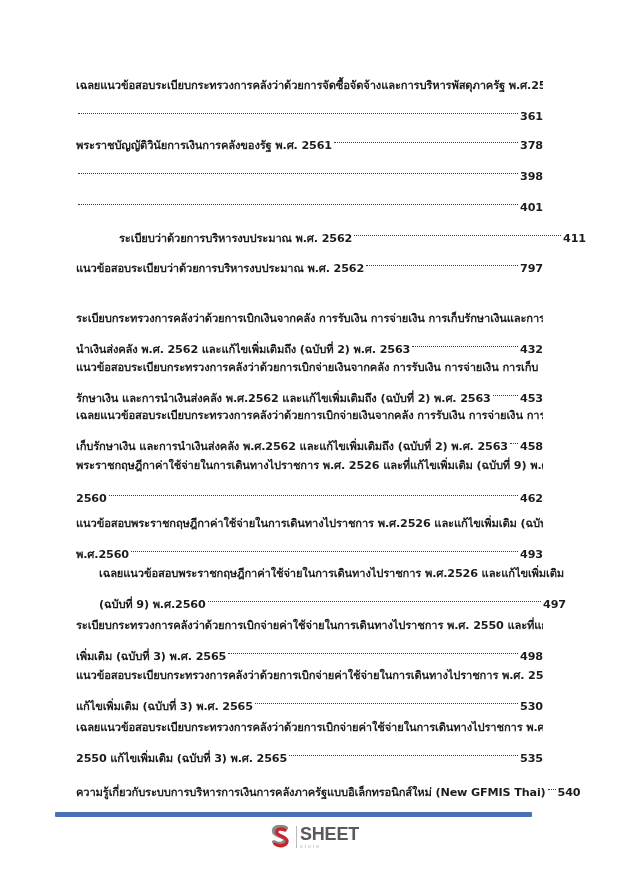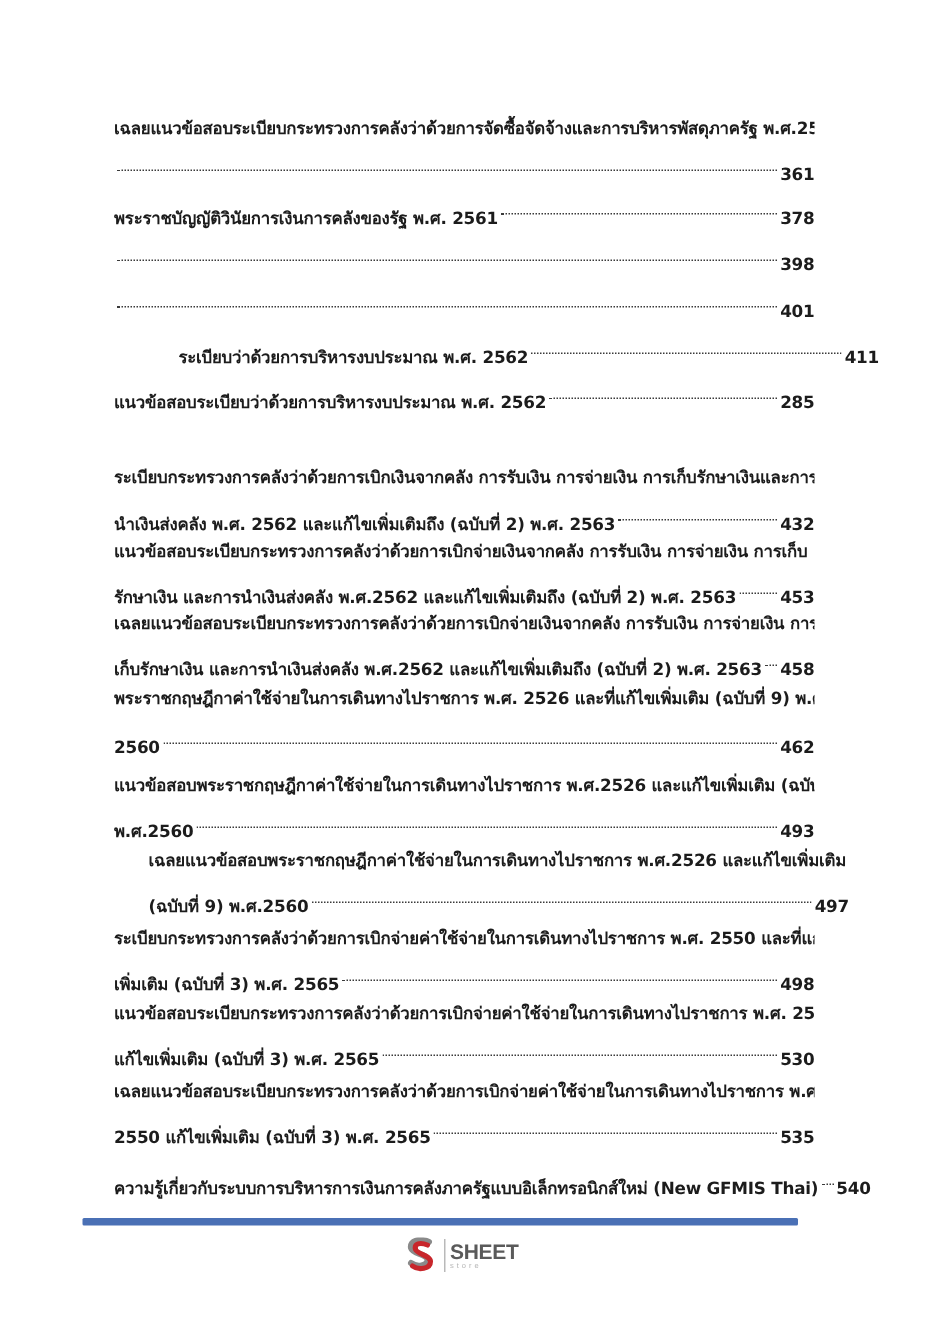--- a/index.html
+++ b/index.html
@@ -90,21 +90,21 @@
     margin: 0 3px 0 4px;
   }
   .logo-text {
     display: flex;
     flex-direction: column;
     line-height: 1;
   }
   .logo-word {
     font-family: "Liberation Sans", sans-serif;
     font-weight: bold;
-    font-size: 14px;
+    font-size: 18px;
     color: #5a5a5a;
     letter-spacing: -0.2px;
   }
   .logo-sub {
     font-family: "Liberation Sans", sans-serif;
     font-size: 5px;
     color: #b5b5b5;
     letter-spacing: 2px;
     margin-top: 1px;
   }
@@ -151,21 +151,21 @@
       <span class="txt">ระเบียบว่าด้วยการบริหารงบประมาณ พ.ศ. 2562</span>
       <span class="leader"></span>
       <span class="pg">411</span>
     </div>
   </div>
 
   <div class="toc-entry" style="top:249px;">
     <div class="toc-line">
       <span class="txt">แนวข้อสอบระเบียบว่าด้วยการบริหารงบประมาณ พ.ศ. 2562</span>
       <span class="leader"></span>
-      <span class="pg">285</span>
+      <span class="pg">797</span>
     </div>
   </div>
 
 
   <div class="toc-entry" style="top:307px;">
     <div class="toc-line">
       <span class="txt full">ระเบียบกระทรวงการคลังว่าด้วยการเบิกเงินจากคลัง การรับเงิน การจ่ายเงิน  การเก็บรักษาเงินและการ</span>
     </div>
     <div class="toc-line">
       <span class="txt">นำเงินส่งคลัง พ.ศ. 2562 และแก้ไขเพิ่มเติมถึง (ฉบับที่ 2) พ.ศ. 2563</span>

